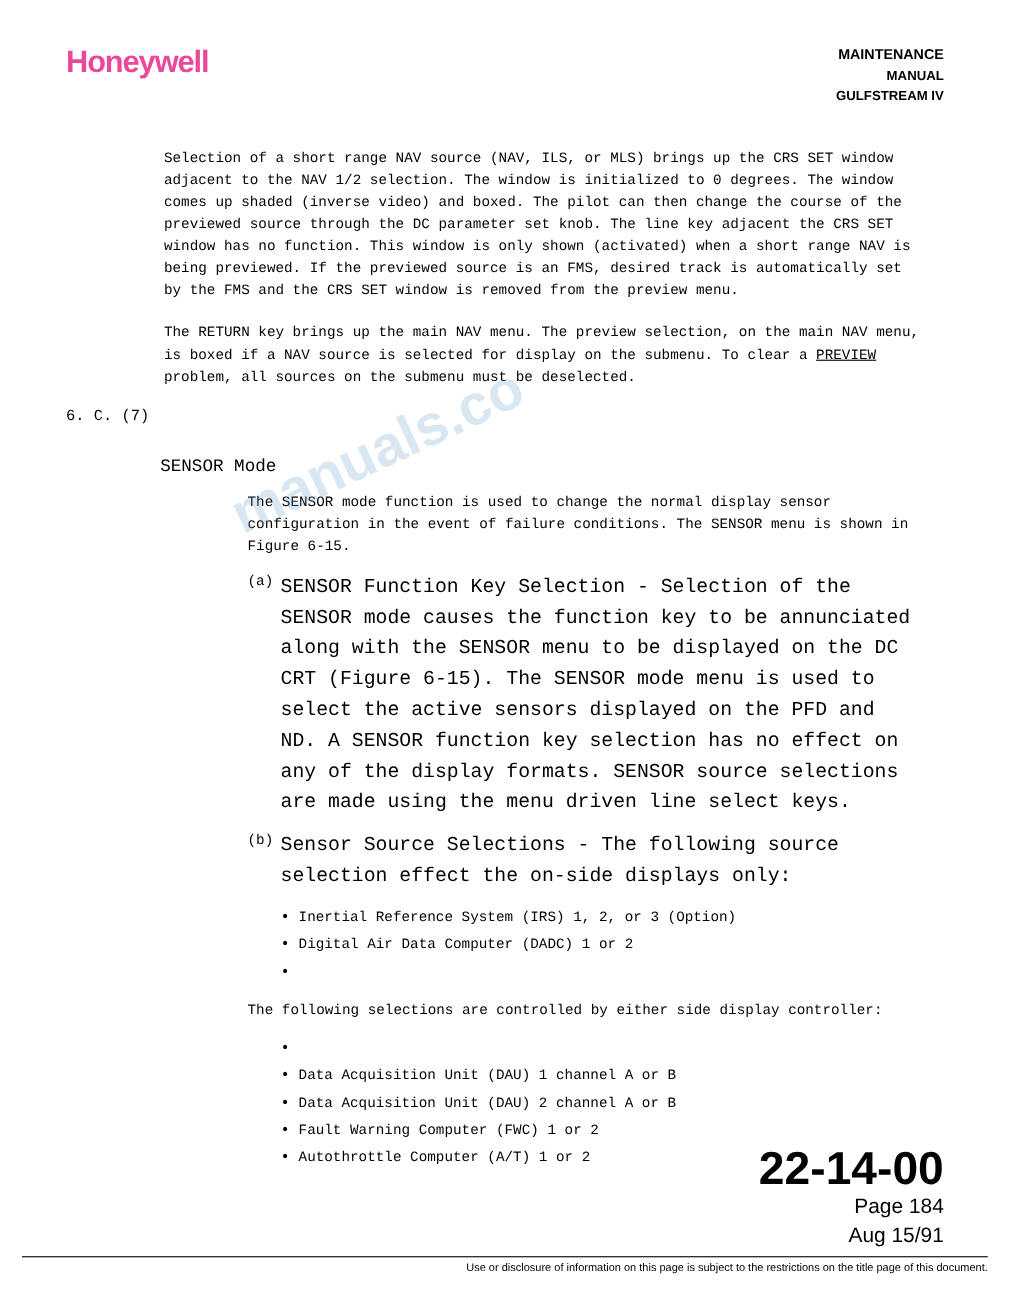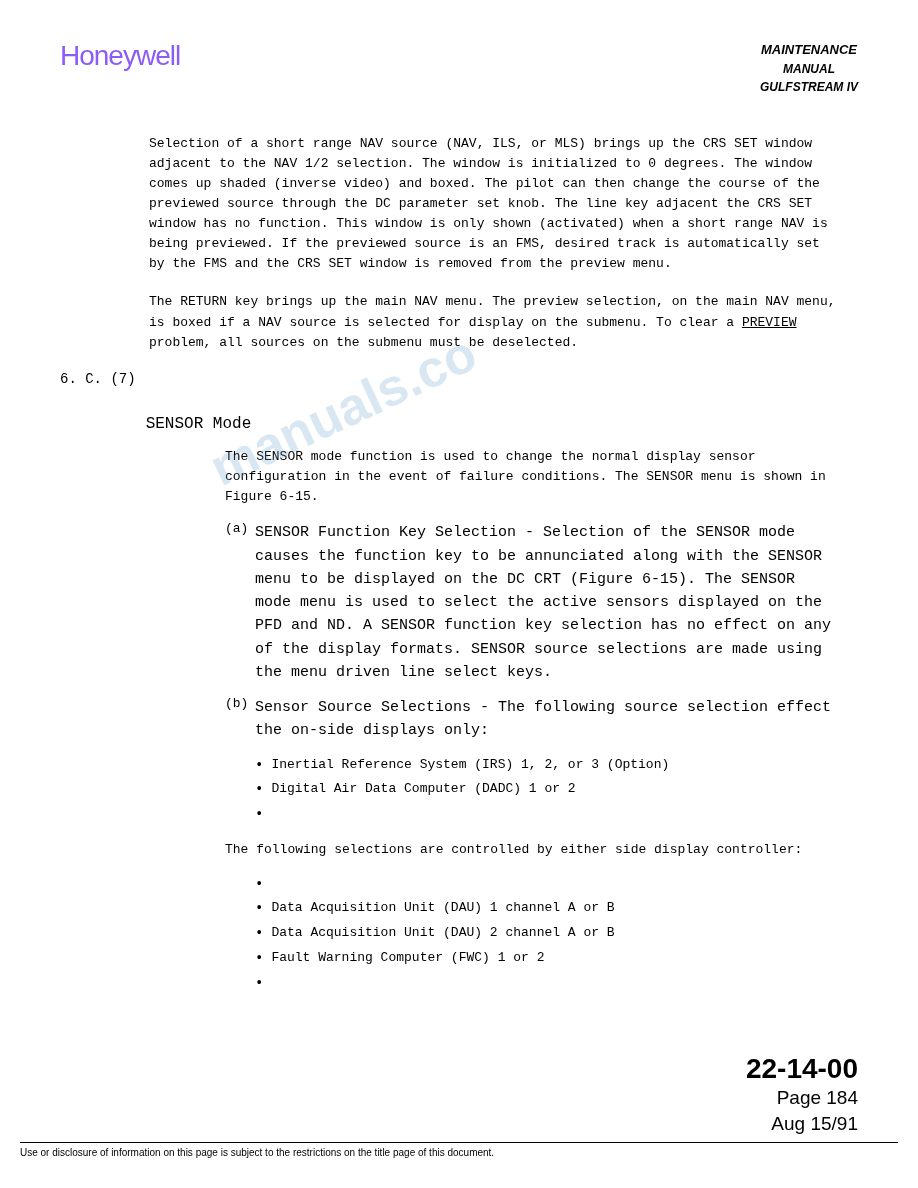--- a/index.html
+++ b/index.html
@@ -29,33 +29,32 @@
     .header {
       display: flex;
       justify-content: space-between;
       align-items: flex-start;
       margin-bottom: 28px;
       padding-bottom: 10px;
     }
 
     .honeywell-logo {
       font-size: 28px;
-      font-weight: normal;
+      font-weight: bold;
       font-family: Arial, sans-serif;
       letter-spacing: -1px;
-      color: #8b5cf6;
+      color: #ec4899;
     }
 
     .manual-info {
       font-family: Arial, sans-serif;
       font-size: 12px;
       font-weight: bold;
       line-height: 1.5;
-      text-align: center;
-      font-style: italic;
+      text-align: right;
     }
 
     .manual-info .title-line {
       font-size: 13px;
     }
 
     
     .content {
       margin-left: 0px;
     }
@@ -103,21 +102,21 @@
 
     .sub-item-label {
       min-width: 30px;
       font-family: 'Courier New', Courier, monospace;
       font-size: 13px;
     }
 
     .sub-item-content {
       flex: 1;
       line-height: 1.55;
-      font-size: 15px;
+      font-size: 18px;
     }
 
     .bullet-list {
       margin-left: 195px;
       margin-right: 20px;
       margin-bottom: 14px;
     }
 
     .bullet-item {
       display: flex;
@@ -159,34 +158,34 @@
       width: 918px;
     }
 
     .page-number-block {
       text-align: right;
       padding-right: 60px;
       margin-bottom: 4px;
     }
 
     .page-number-large {
-      font-size: 28px;
+      font-size: 42px;
       font-weight: bold;
       font-family: Arial, sans-serif;
       line-height: 1.1;
     }
 
     .page-number-small {
       font-size: 19px;
       font-family: Arial, sans-serif;
       line-height: 1.4;
     }
 
     .footer-disclaimer {
-      text-align: left;
+      text-align: right;
       font-size: 10px;
       font-family: Arial, sans-serif;
       color: #000;
       border-top: 1px solid #000;
       padding-top: 4px;
       margin: 0 20px;
     }
   </style>
 </head>
 <body>
@@ -256,20 +255,21 @@
       <div class="bullet-item">
         <span class="bullet-symbol">•</span>
         <span>Data Acquisition Unit (DAU) 2 channel A or B</span>
       </div>
       <div class="bullet-item">
         <span class="bullet-symbol">•</span>
         <span>Fault Warning Computer (FWC) 1 or 2</span>
       </div>
       <div class="bullet-item">
         <span class="bullet-symbol">•</span>
+        <span>Autothrottle Computer (A/T) 1 or 2</span>
       </div>
     </div>
 
   </div>
 
   <div class="footer">
     <div class="page-number-block">
       <div class="page-number-large">22-14-00</div>
       <div class="page-number-small">Page 184</div>
       <div class="page-number-small">Aug 15/91</div>

